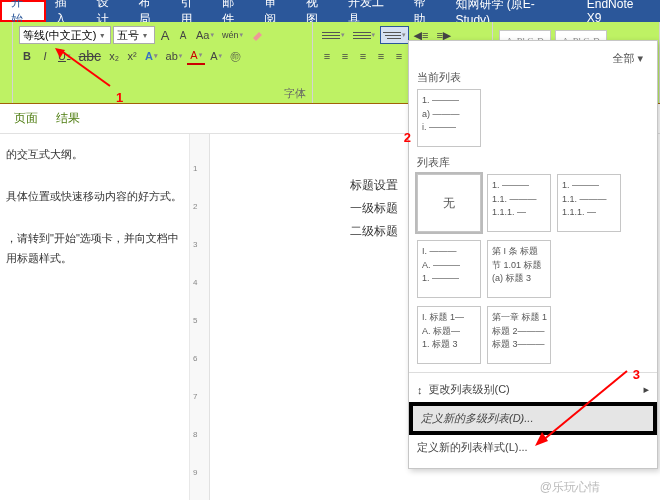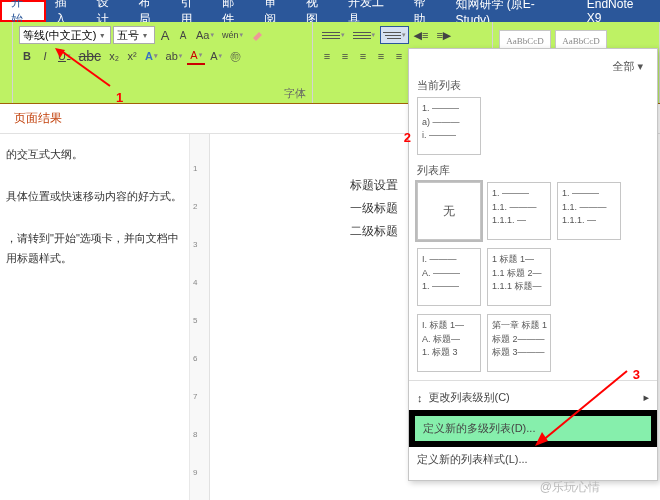--- a/index.html
+++ b/index.html
@@ -17,37 +17,37 @@
 .sel { border: 1px solid #ababab; background: #fff; padding: 1px 3px; font-size: 11px; display: flex; align-items: center; height: 18px; }
 .sel .dd { margin-left: 4px; font-size: 8px; color: #666; }
 .btn { padding: 1px 3px; color: #444; display: inline-flex; align-items: center; justify-content: center; min-width: 16px; height: 18px; cursor: pointer; }
 .btn.dd::after { content: "▾"; font-size: 7px; margin-left: 1px; color: #888; }
 .icon-list { width: 18px; height: 16px; display: inline-flex; flex-direction: column; justify-content: center; gap: 2px; }
 .icon-list span { height: 1px; background: #555; display: block; }
 .multilevel { border: 1px solid #2b579a; background: #d5e1f2; padding: 2px; }
 .arr1 { position: absolute; left: 55px; top: 26px; width: 60px; height: 40px; pointer-events: none; }
 .num1 { position: absolute; left: 116px; top: 68px; color: red; font-weight: bold; font-size: 13px; }
 
-.subbar { display: flex; padding: 6px 14px; font-size: 12px; color: #c2410c; border-bottom: 1px solid #e1e1e1; }
+.subbar { display: flex; gap: 18px; padding: 6px 14px; font-size: 12px; color: #4d7c0f; border-bottom: 1px solid #e1e1e1; }
 
 .body-area { display: flex; position: relative; height: 370px; }
 .left-text { width: 190px; padding: 10px 6px; font-size: 11px; color: #333; line-height: 1.9; border-right: 1px solid #e8e8e8; }
 .ruler { width: 20px; background: #f8f8f8; border-right: 1px solid #e1e1e1; position: relative; }
 .ruler .tick { position: absolute; left: 3px; font-size: 8px; color: #888; }
 .doc-text { padding: 40px 10px 10px 100px; font-size: 12px; line-height: 1.9; color: #333; width: 200px; }
 .doc-text div { white-space: nowrap; margin-left: 40px; }
 
-.dropdown { position: absolute; left: 408px; top: 48px; width: 250px; background: #fff; border: 1px solid #c6c6c6; box-shadow: 2px 2px 6px rgba(0,0,0,.2); padding: 6px 8px 8px 8px; z-index: 50; }
+.dropdown { position: absolute; left: 408px; top: 40px; width: 250px; background: #fff; border: 1px solid #c6c6c6; box-shadow: 2px 2px 6px rgba(0,0,0,.2); padding: 6px 8px 8px 8px; z-index: 50; }
 .dd-head { font-size: 11px; color: #555; margin: 4px 0; }
 .dd-head.right { text-align: right; padding-right: 6px; }
 .thumb-row { display: flex; gap: 6px; margin-bottom: 8px; }
 .thumb { width: 64px; height: 58px; border: 1px solid #c6c6c6; background: #fff; font-size: 9px; padding: 4px; line-height: 1.5; color: #555; overflow: hidden; cursor: pointer; }
 .thumb.none { display: flex; align-items: center; justify-content: center; font-size: 12px; outline: 2px solid #bbb; }
 .dd-item { padding: 5px 8px; font-size: 11px; color: #444; display: flex; align-items: center; cursor: pointer; }
-.dd-item.hl { border: 6px solid #000000; background: #86efac; }
+.dd-item.hl { border: 4px solid #000000; background: #e5e5e5; font-style: italic; }
 .arr2 { position: absolute; right: 227px; top: 85px; pointer-events: none; }
 .num2 { position: absolute; right: 249px; top: 130px; color: red; font-weight: bold; font-size: 13px; z-index: 60; }
 .arr3 { position: absolute; right: 28px; bottom: 54px; pointer-events: none; z-index: 60; }
 .num3 { position: absolute; right: 20px; bottom: 118px; color: red; font-weight: bold; font-size: 13px; z-index: 60; }
 .watermark { position: absolute; right: 60px; bottom: 4px; color: #bbb; font-size: 12px; z-index: 70; }
 .aa-cap { position: absolute; right: 2px; top: 26px; font-size: 24px; font-family: "Times New Roman"; color: #333; }
 </style>
 </head>
 <body>
 
@@ -198,23 +198,23 @@
 1.1. ―――
 1.1.1. ―</div>
     <div class="thumb" style="white-space:pre">1. ―――
 1.1. ―――
 1.1.1. ―</div>
   </div>
   <div class="thumb-row">
     <div class="thumb" style="white-space:pre">I. ―――
 A. ―――
 1. ―――</div>
-    <div class="thumb" style="white-space:pre">1 标题 1―
-1.1 标题 2―
-1.1.1 标题―</div>
+    <div class="thumb" style="white-space:pre">第 I 条 标题
+节 1.01 标题
+(a) 标题 3</div>
   </div>
   <div class="thumb-row">
     <div class="thumb" style="white-space:pre">I. 标题 1―
 A. 标题―
 1. 标题 3</div>
     <div class="thumb" style="white-space:pre">第一章 标题 1
 标题 2―――
 标题 3―――</div>
   </div>
   <div style="border-top:1px solid #ddd;margin:4px -8px 0 -8px;padding-top:4px">

